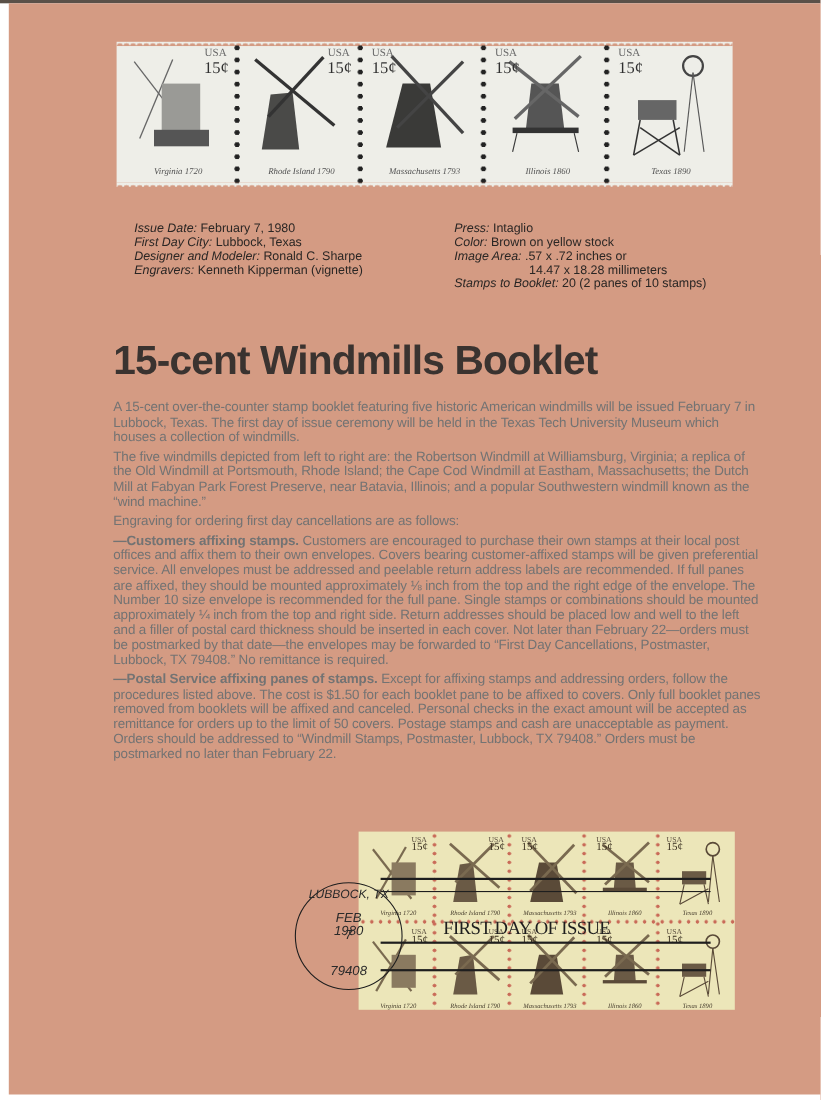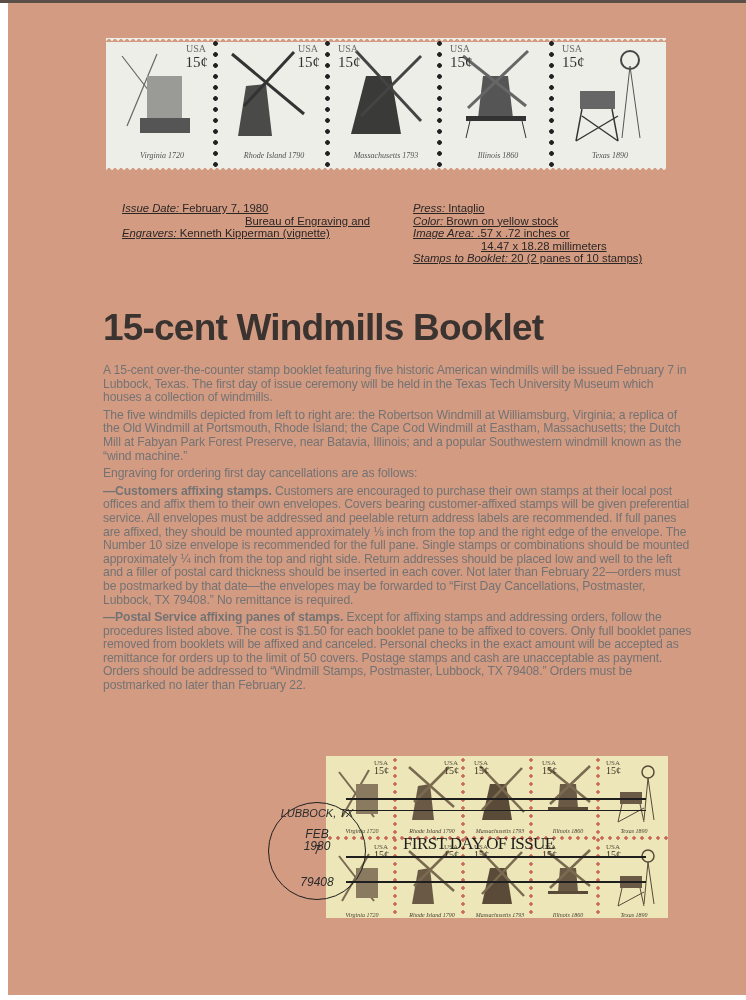--- a/index.html
+++ b/index.html
@@ -26,21 +26,21 @@
   .strip::after { bottom:-1px; background-image: radial-gradient(circle at 3px 5px, #d49b83 2.6px, transparent 3px); }
   .stamp { position:absolute; top:0; height:132px; width:112px; }
   .stamp .usa { position:absolute; top:6px; right:12px; font-family:"Liberation Serif", serif; font-size:10px; color:#6a6a6a; text-align:left; line-height:10px;}
   .stamp .den { position:absolute; top:16px; right:10px; font-family:"Liberation Serif", serif; font-size:15px; color:#303030; }
   .stamp .cap { position:absolute; bottom:10px; left:0; right:0; text-align:center; font-family:"Liberation Serif", serif; font-style:italic; font-size:8px; color:#505050; }
   .perf { position:absolute; top:0; width:5px; height:132px;
     background-image: radial-gradient(circle, #222 2.1px, transparent 2.5px); background-size:5px 11px; }
   .stamp svg { position:absolute; left:6px; top:8px; }
 
   
-  .info { position:absolute; font-size:11.3px; color:#2a2624; line-height:12.6px;text-decoration:underline; }
+  .info { position:absolute; font-size:11.3px; color:#2a2624; line-height:12.6px; }
   .info i { font-style:italic; }
   .info .row { white-space:nowrap; }
 
   .title { position:absolute; left:103px; top:307px; font-size:37px; font-weight:bold; color:#3a3330;
     letter-spacing:-0.8px; white-space:nowrap; }
 
   .body { position:absolute; left:103px; top:364px; width:590px; font-size:12.2px; color:#737373; line-height:13.6px; letter-spacing:-0.12px;}
   .body p { margin:0 0 4px 0; }
   .body b { font-weight:bold; }
 
@@ -138,21 +138,22 @@
         </g>
     </svg>
     <span class="usa" style="left:8px;right:auto">USA</span>
     <span class="den" style="left:8px;right:auto">15¢</span>
     <span class="cap">Texas 1890</span>
   </div>
 </div>
 
 <div class="info" style="left:122px; top:202px;">
   <div class="row"><i>Issue Date:</i> <span>February 7, 1980</span></div>
-  <div class="row" style="padding-left:123px"><span>Bureau of Engraving and</span></div>
+  <div class="row"><i>First Day City:</i> <span>Lubbock, Texas</span></div>
+  <div class="row"><i>Designer and Modeler:</i> <span>Ronald C. Sharpe</span></div>
   <div class="row"><i>Engravers:</i> <span>Kenneth Kipperman (vignette)</span></div>
 </div>
 
 <div class="info" style="left:413px; top:202px;">
   <div class="row"><i>Press:</i> <span>Intaglio</span></div>
   <div class="row"><i>Color:</i> <span>Brown on yellow stock</span></div>
   <div class="row"><i>Image Area:</i> <span>.57 x .72 inches or</span></div>
   <div class="row" style="padding-left:68px"><span>14.47 x 18.28 millimeters</span></div>
   <div class="row"><i>Stamps to Booklet:</i> <span>20 (2 panes of 10 stamps)</span></div>
 </div>

